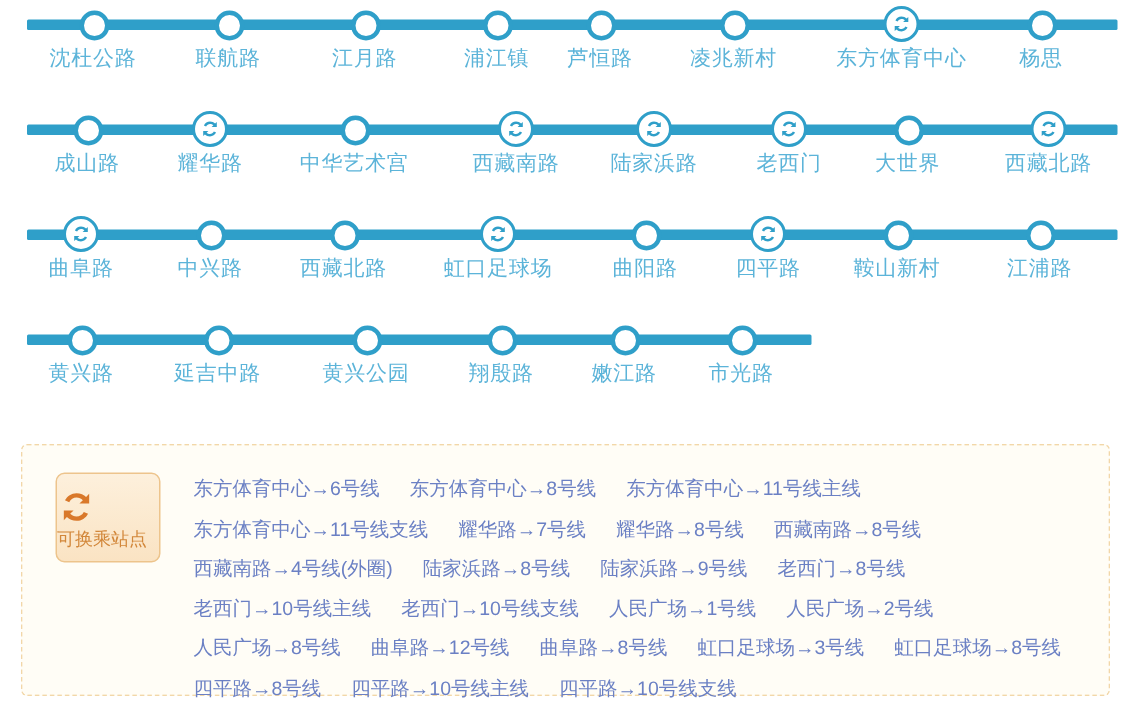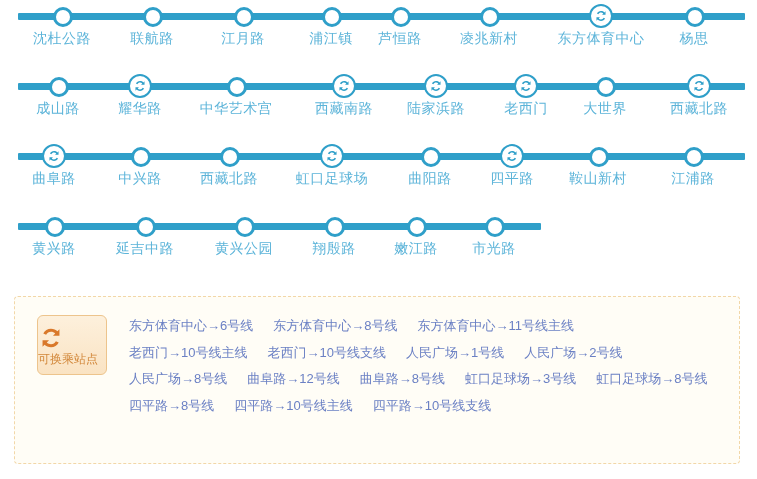--- a/index.html
+++ b/index.html
@@ -356,18 +356,20 @@
       <span>
         <svg viewBox="0 0 24 24" aria-hidden="true">
           <path d="M12 3.5c-3.1 0-5.8 1.8-7.1 4.4l2.6 1.1C8.4 7.3 10.1 6.2 12 6.2c1.5 0 2.9.6 3.9 1.6l-2.1 2.1h6V3.9l-1.9 1.9C16.6 4.4 14.4 3.5 12 3.5z" fill="#d9782a"></path>
           <path d="M12 20.5c3.1 0 5.8-1.8 7.1-4.4l-2.6-1.1c-.9 1.7-2.6 2.8-4.5 2.8-1.5 0-2.9-.6-3.9-1.6l2.1-2.1h-6v6l1.9-1.9c1.3 1.4 3.5 2.3 5.9 2.3z" fill="#d9782a"></path>
         </svg>
       </span>
       <span class="transfer-badge-label">可换乘站点</span>
     </div>
     <div class="transfer-lines" id="transfer-lines">
         <div class="transfer-line"><span class="transfer-item">东方体育中心→6号线</span><span class="transfer-item">东方体育中心→8号线</span><span class="transfer-item">东方体育中心→11号线主线</span></div>
+        <div class="transfer-line"><span class="transfer-item">东方体育中心→11号线支线</span><span class="transfer-item">耀华路→7号线</span><span class="transfer-item">耀华路→8号线</span><span class="transfer-item">西藏南路→8号线</span></div>
+        <div class="transfer-line"><span class="transfer-item">西藏南路→4号线(外圈)</span><span class="transfer-item">陆家浜路→8号线</span><span class="transfer-item">陆家浜路→9号线</span><span class="transfer-item">老西门→8号线</span></div>
         <div class="transfer-line"><span class="transfer-item">老西门→10号线主线</span><span class="transfer-item">老西门→10号线支线</span><span class="transfer-item">人民广场→1号线</span><span class="transfer-item">人民广场→2号线</span></div>
         <div class="transfer-line"><span class="transfer-item">人民广场→8号线</span><span class="transfer-item">曲阜路→12号线</span><span class="transfer-item">曲阜路→8号线</span><span class="transfer-item">虹口足球场→3号线</span><span class="transfer-item">虹口足球场→8号线</span></div>
         <div class="transfer-line"><span class="transfer-item">四平路→8号线</span><span class="transfer-item">四平路→10号线主线</span><span class="transfer-item">四平路→10号线支线</span></div>
       </div>
   </div>
 </div>
 
 </body></html>

